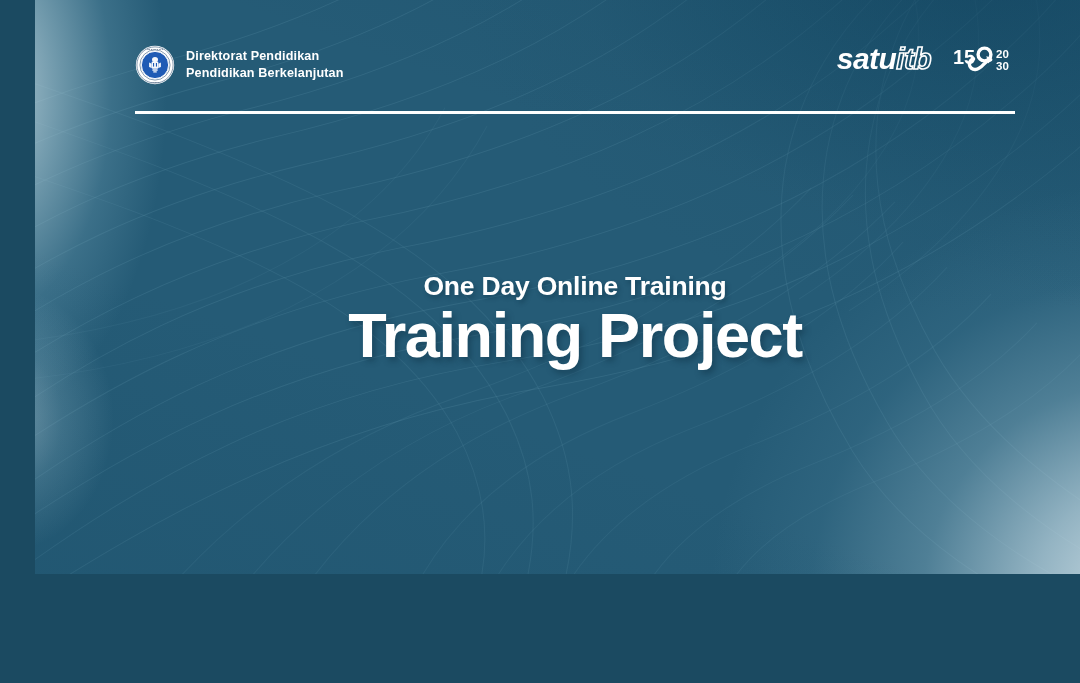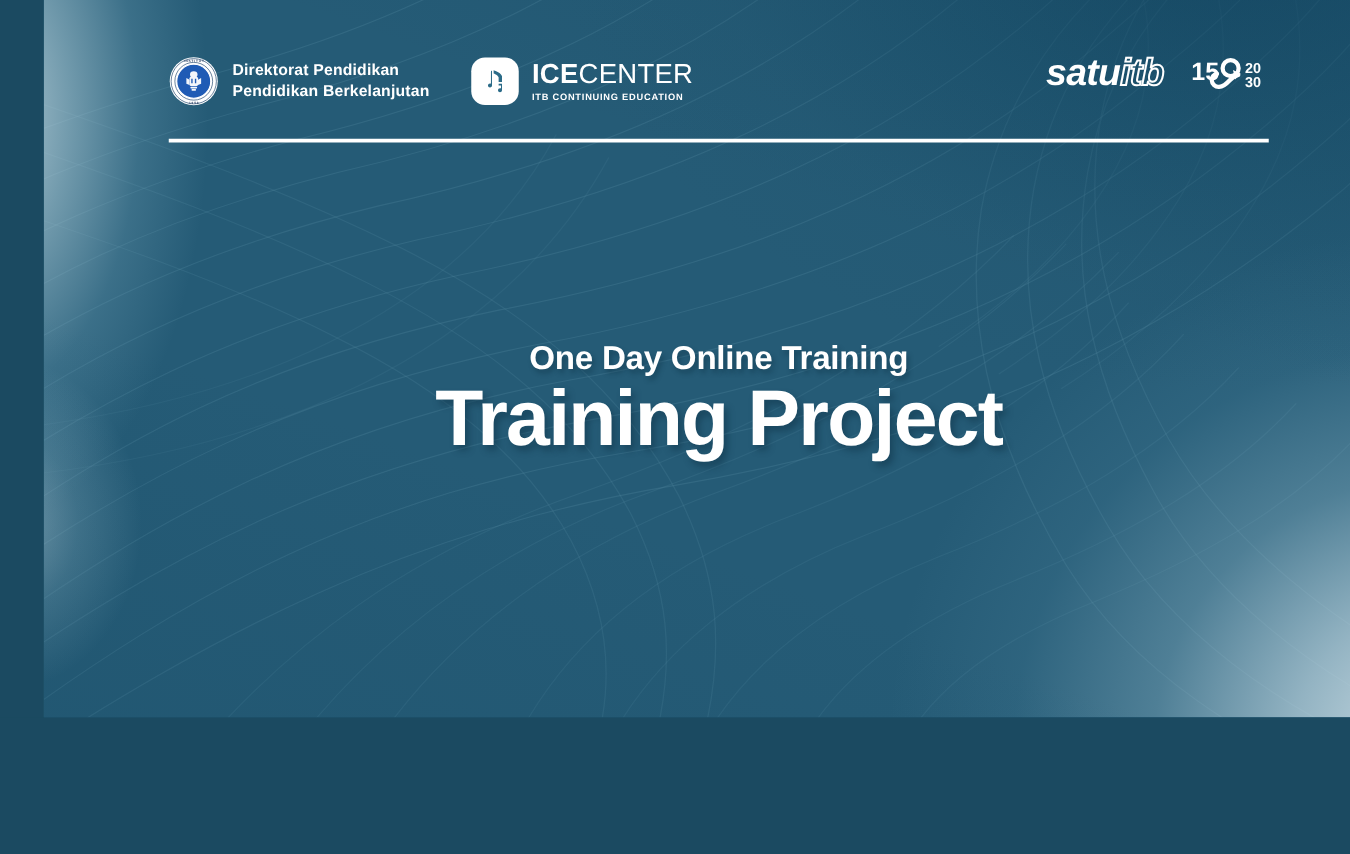--- a/index.html
+++ b/index.html
@@ -314,35 +314,20 @@
             <rect x="20.9" y="18.0" width="1.1" height="3.6"></rect>
           </g>
         </svg>
       </div>
       <div class="dppb-text">
         <div>Direktorat Pendidikan</div>
         <div>Pendidikan Berkelanjutan</div>
       </div>
     </div>
 
-    <div class="ice-lockup">
-      <div class="ice-mark">
-        <svg width="24" height="24" viewBox="0 0 24 24" xmlns="http://www.w3.org/2000/svg">
-          <g fill="#2b6b88">
-            <path d="M9.6,3.4 L9.6,15.4 C9.6,16.3 8.9,17.0 8.0,17.0 C7.1,17.0 6.4,16.3 6.4,15.4 C6.4,14.5 7.1,13.8 8.0,13.8 C8.3,13.8 8.5,13.85 8.75,13.95 L8.75,4.5 C8.75,3.9 9.15,3.45 9.6,3.4 Z"></path>
-            <path d="M10.9,3.2 C10.9,3.2 14.0,4.1 15.6,5.4 C17.2,6.7 17.6,8.0 17.6,8.0 L17.6,12.5 L14.9,12.5 L14.9,8.9 C14.9,8.9 14.3,7.6 13.0,6.8 C11.9,6.1 10.9,5.8 10.9,5.8 Z"></path>
-            <path d="M14.9,13.9 L17.6,13.9 L17.6,19.1 C17.6,20.0 16.9,20.7 16.0,20.7 C15.1,20.7 14.4,20.0 14.4,19.1 C14.4,18.2 15.1,17.5 16.0,17.5 C16.3,17.5 16.55,17.56 16.8,17.68 L16.8,15.3 L14.9,15.3 Z"></path>
-          </g>
-        </svg>
-      </div>
-      <div class="ice-words">
-        <div class="ice-title"><span>ICE</span><span class="ice-thin">CENTER</span></div>
-        <div class="ice-sub">ITB CONTINUING EDUCATION</div>
-      </div>
-    </div>
 
     <div class="header-spacer"></div>
 
     <div class="right-marks">
       <div class="satuitb"><span>satu</span><span class="hollow">itb</span></div>
       <div class="anniversary">
         <svg width="62" height="42" viewBox="0 0 62 42" xmlns="http://www.w3.org/2000/svg">
           <g fill="#ffffff" font-family="'Liberation Sans', sans-serif" font-weight="bold">
             <text x="0" y="20" font-size="20">15</text>
             <circle cx="31.5" cy="10.5" r="6.4" fill="none" stroke="#ffffff" stroke-width="3.4"></circle>

